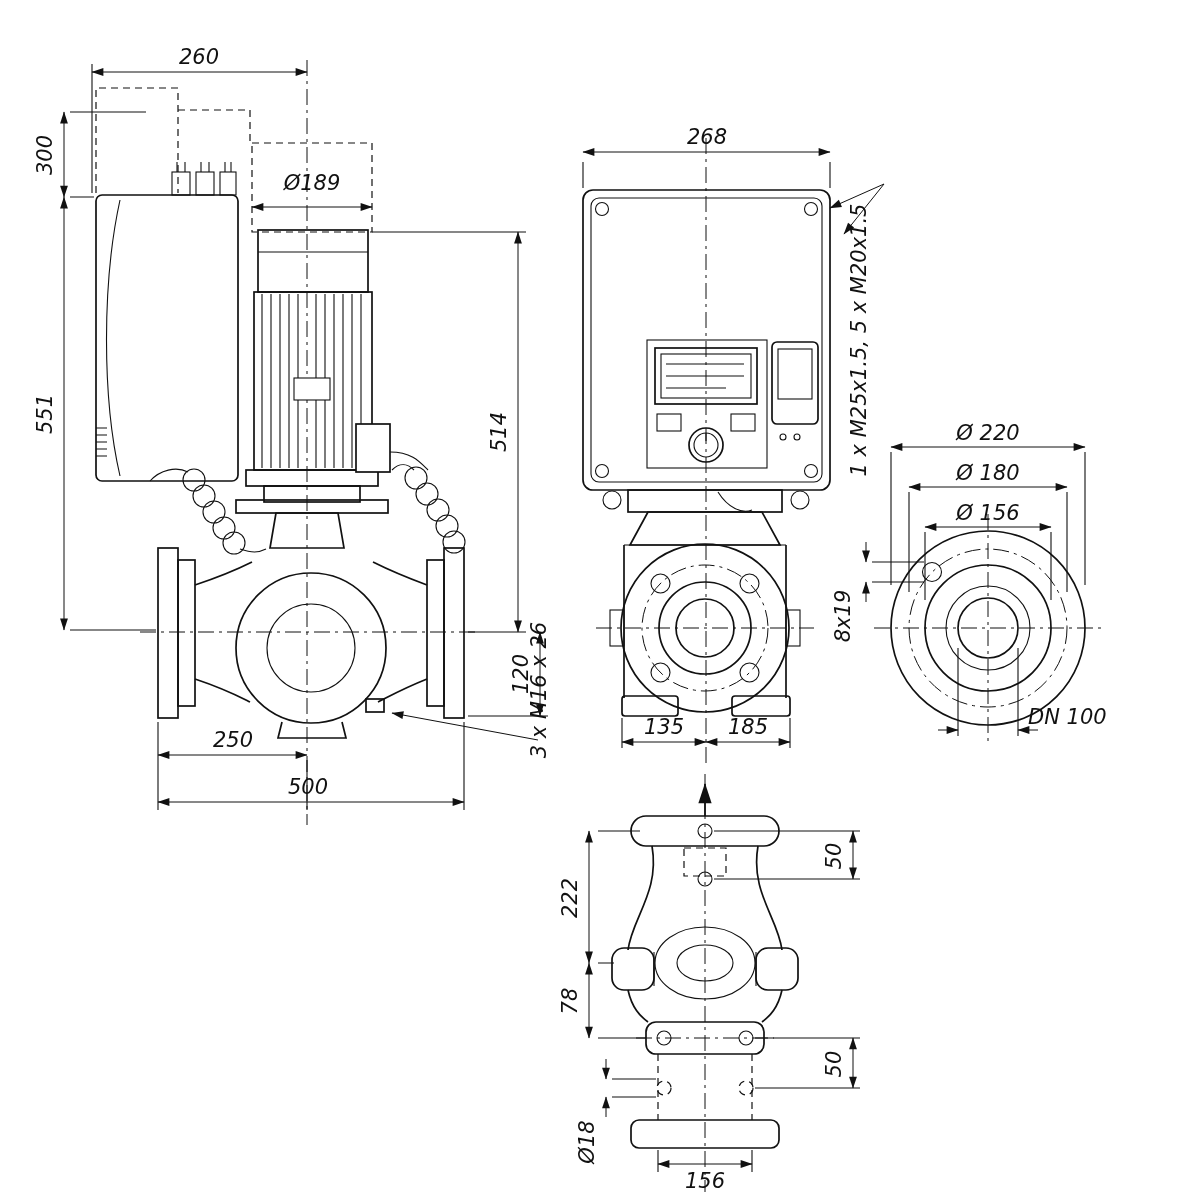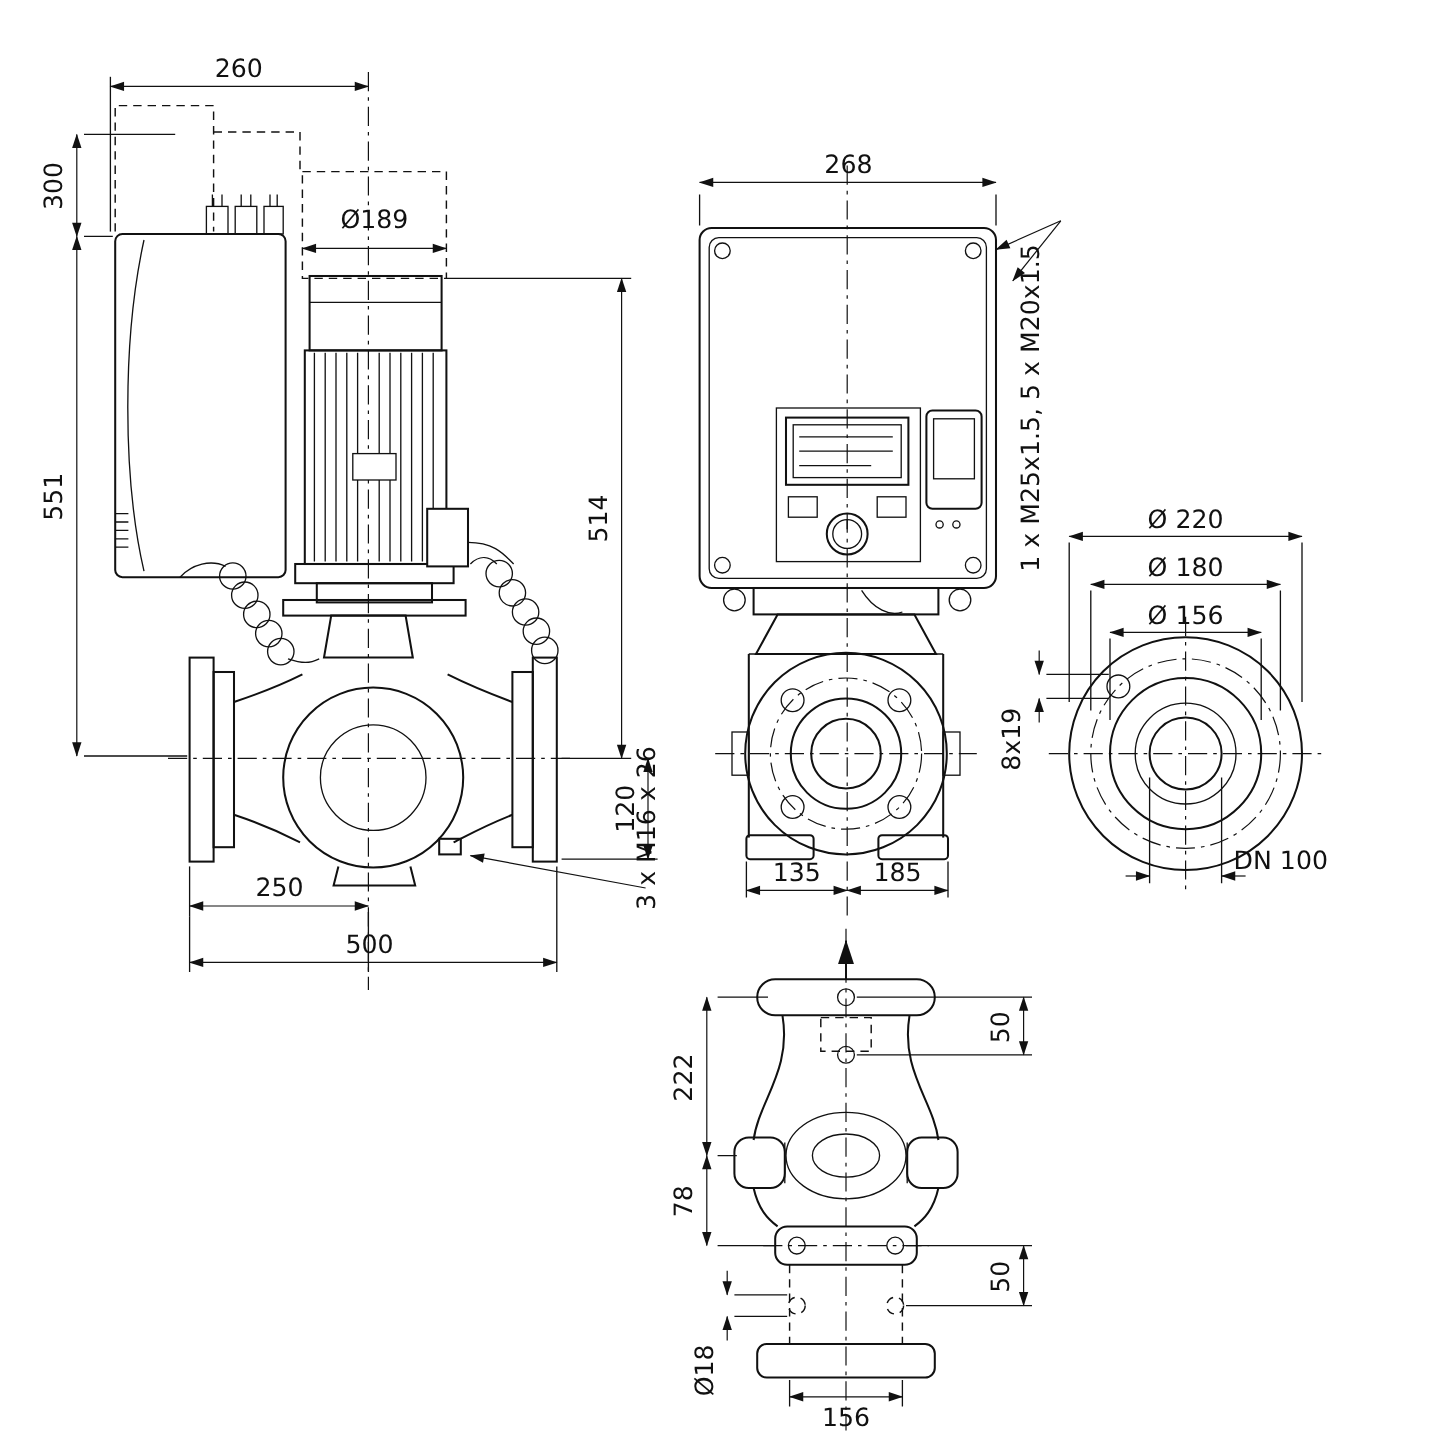--- a/index.html
+++ b/index.html
@@ -1,17 +1,17 @@
 <!DOCTYPE html>
 <html><head>
 <meta charset="utf-8">
 <style>
   html,body{margin:0;padding:0;background:#fff;}
   #canvas{position:relative;width:1200px;height:1200px;background:#ffffff;
-          font-family:"DejaVu Sans", sans-serif;}
+          font-family:"DejaVu Sans", sans-serif;font-style:italic;}
   svg{display:block;}
   .ol{fill:none;stroke:#111;stroke-width:1.7;}              
   .tl{fill:none;stroke:#111;stroke-width:1.1;}              
   .dl{fill:none;stroke:#111;stroke-width:1;}                
   .hl{fill:none;stroke:#111;stroke-width:1.2;stroke-dasharray:7 5;}   
   .cl{fill:none;stroke:#111;stroke-width:1;stroke-dasharray:16 5 3 5;}
   .wf{fill:#fff;stroke:#111;}
   .txt{font-size:21px;fill:#111;}
 </style>
 </head>

